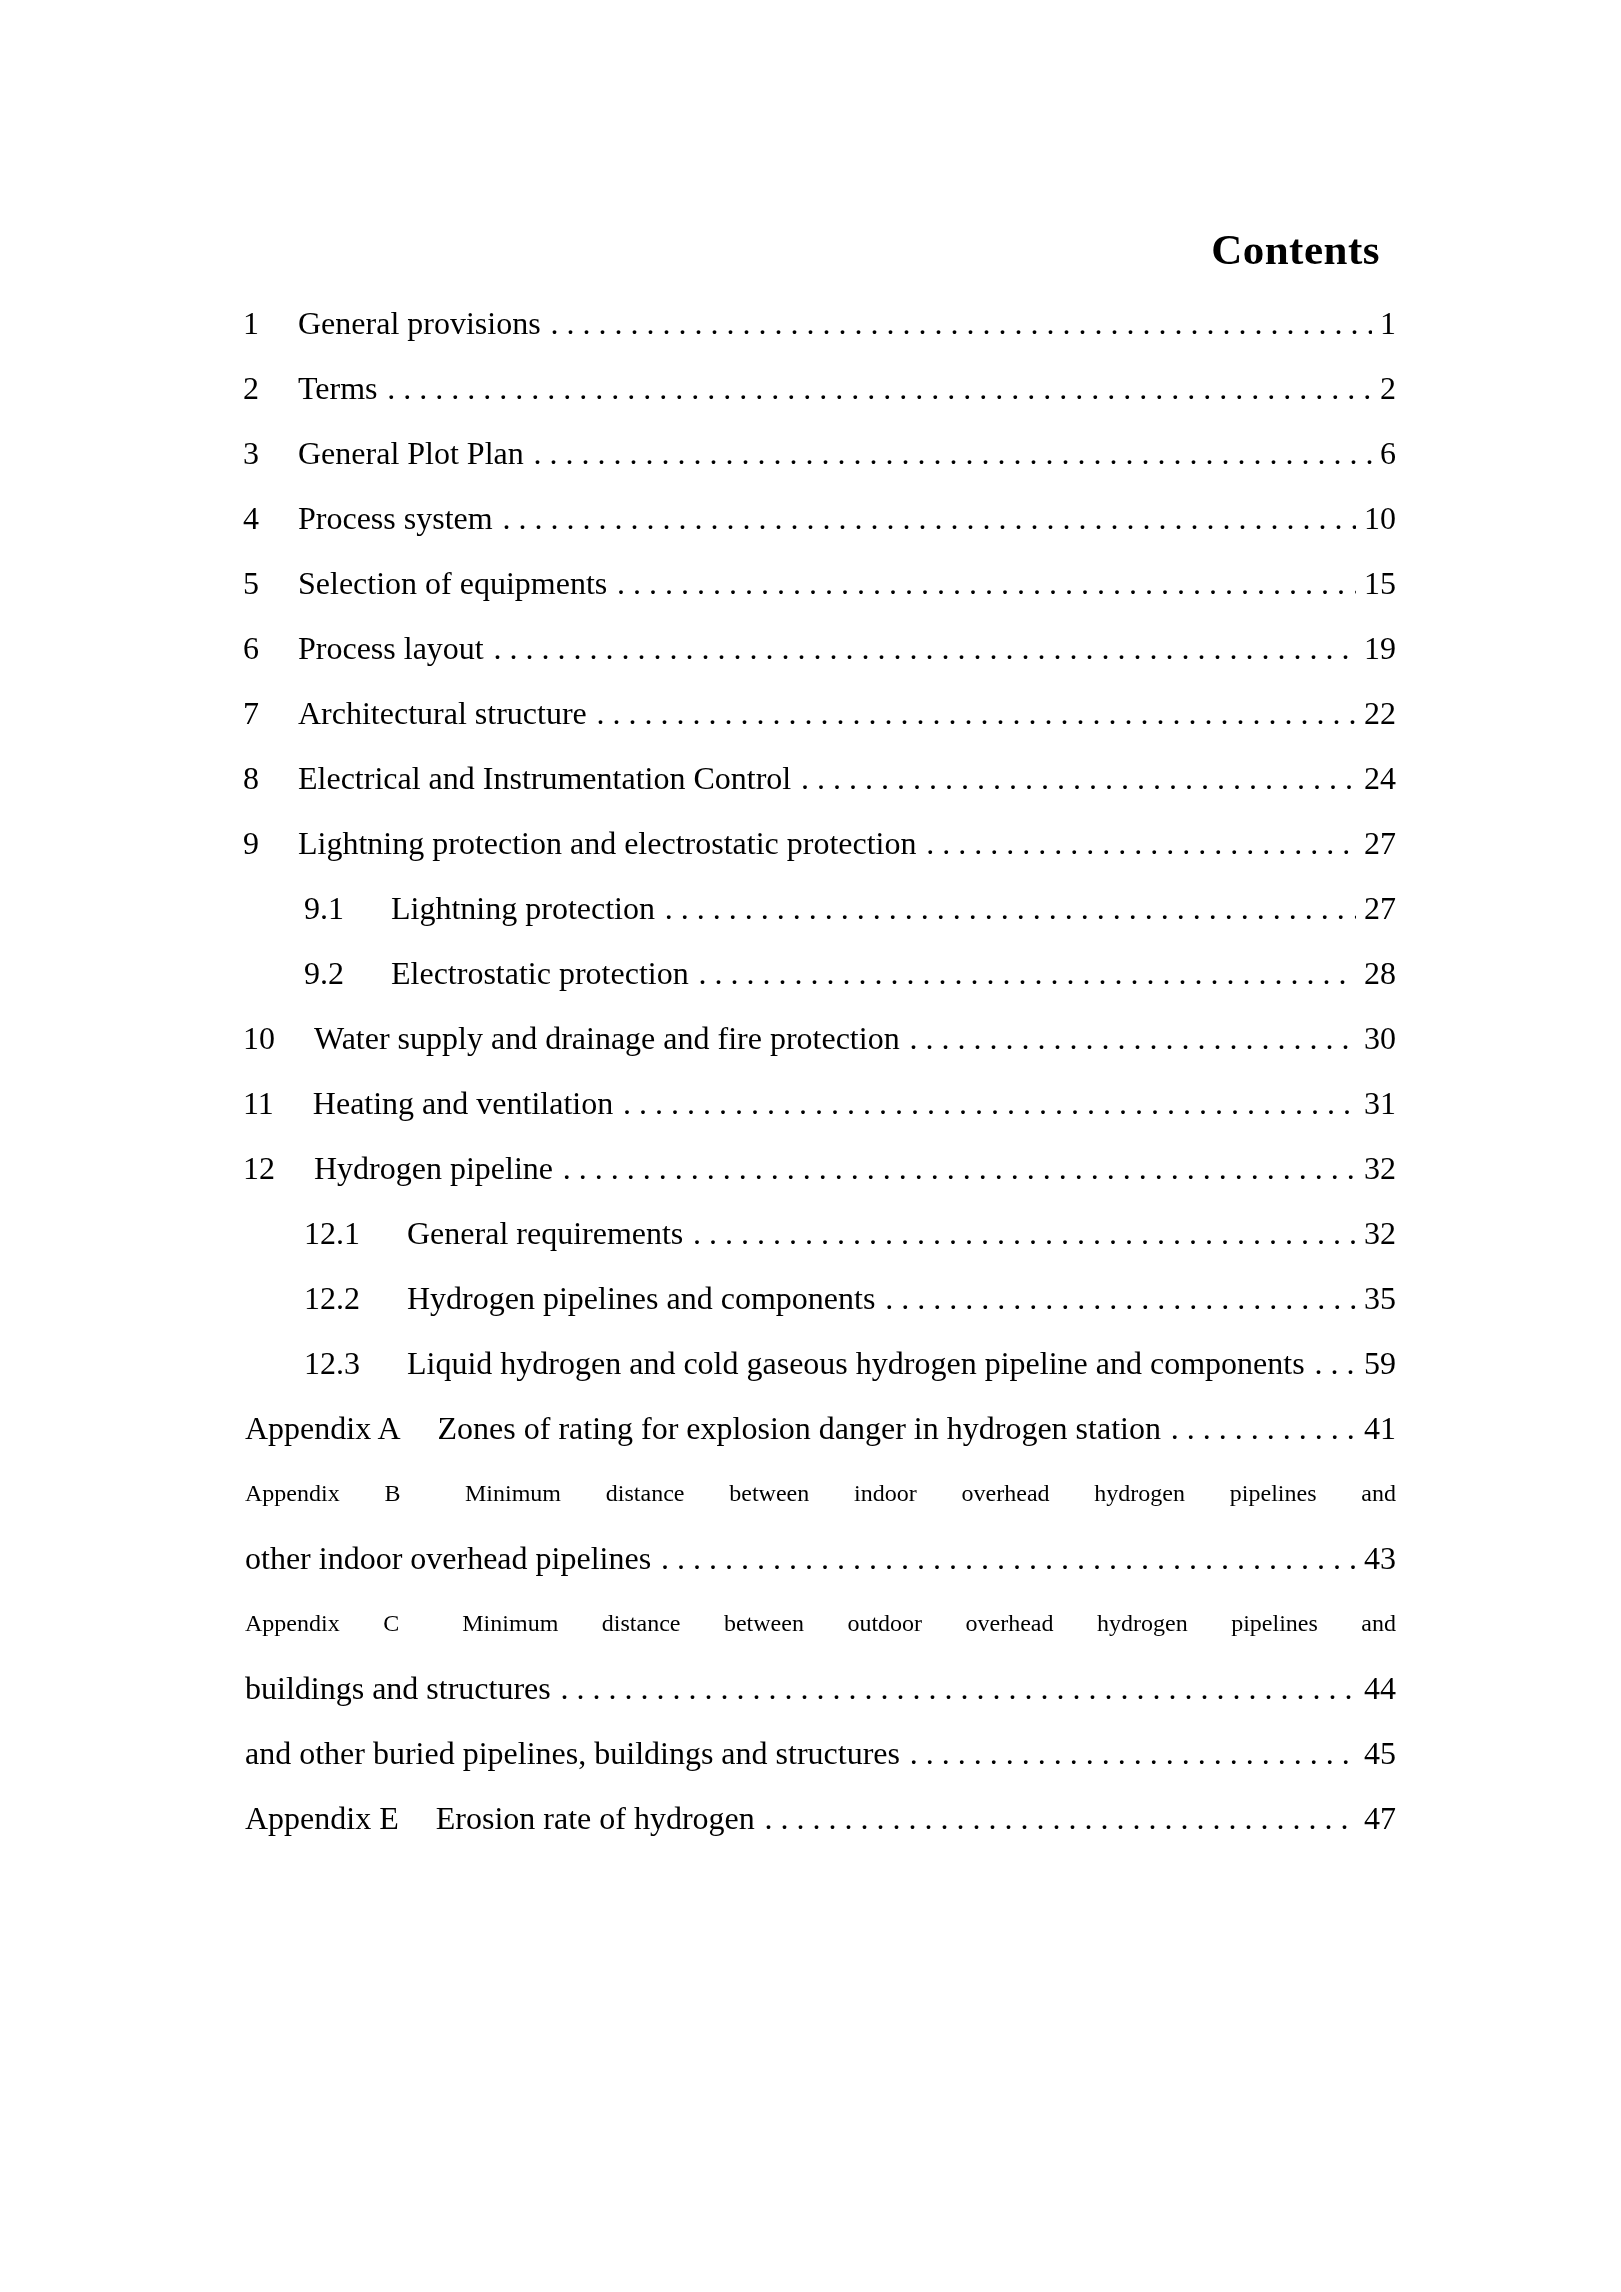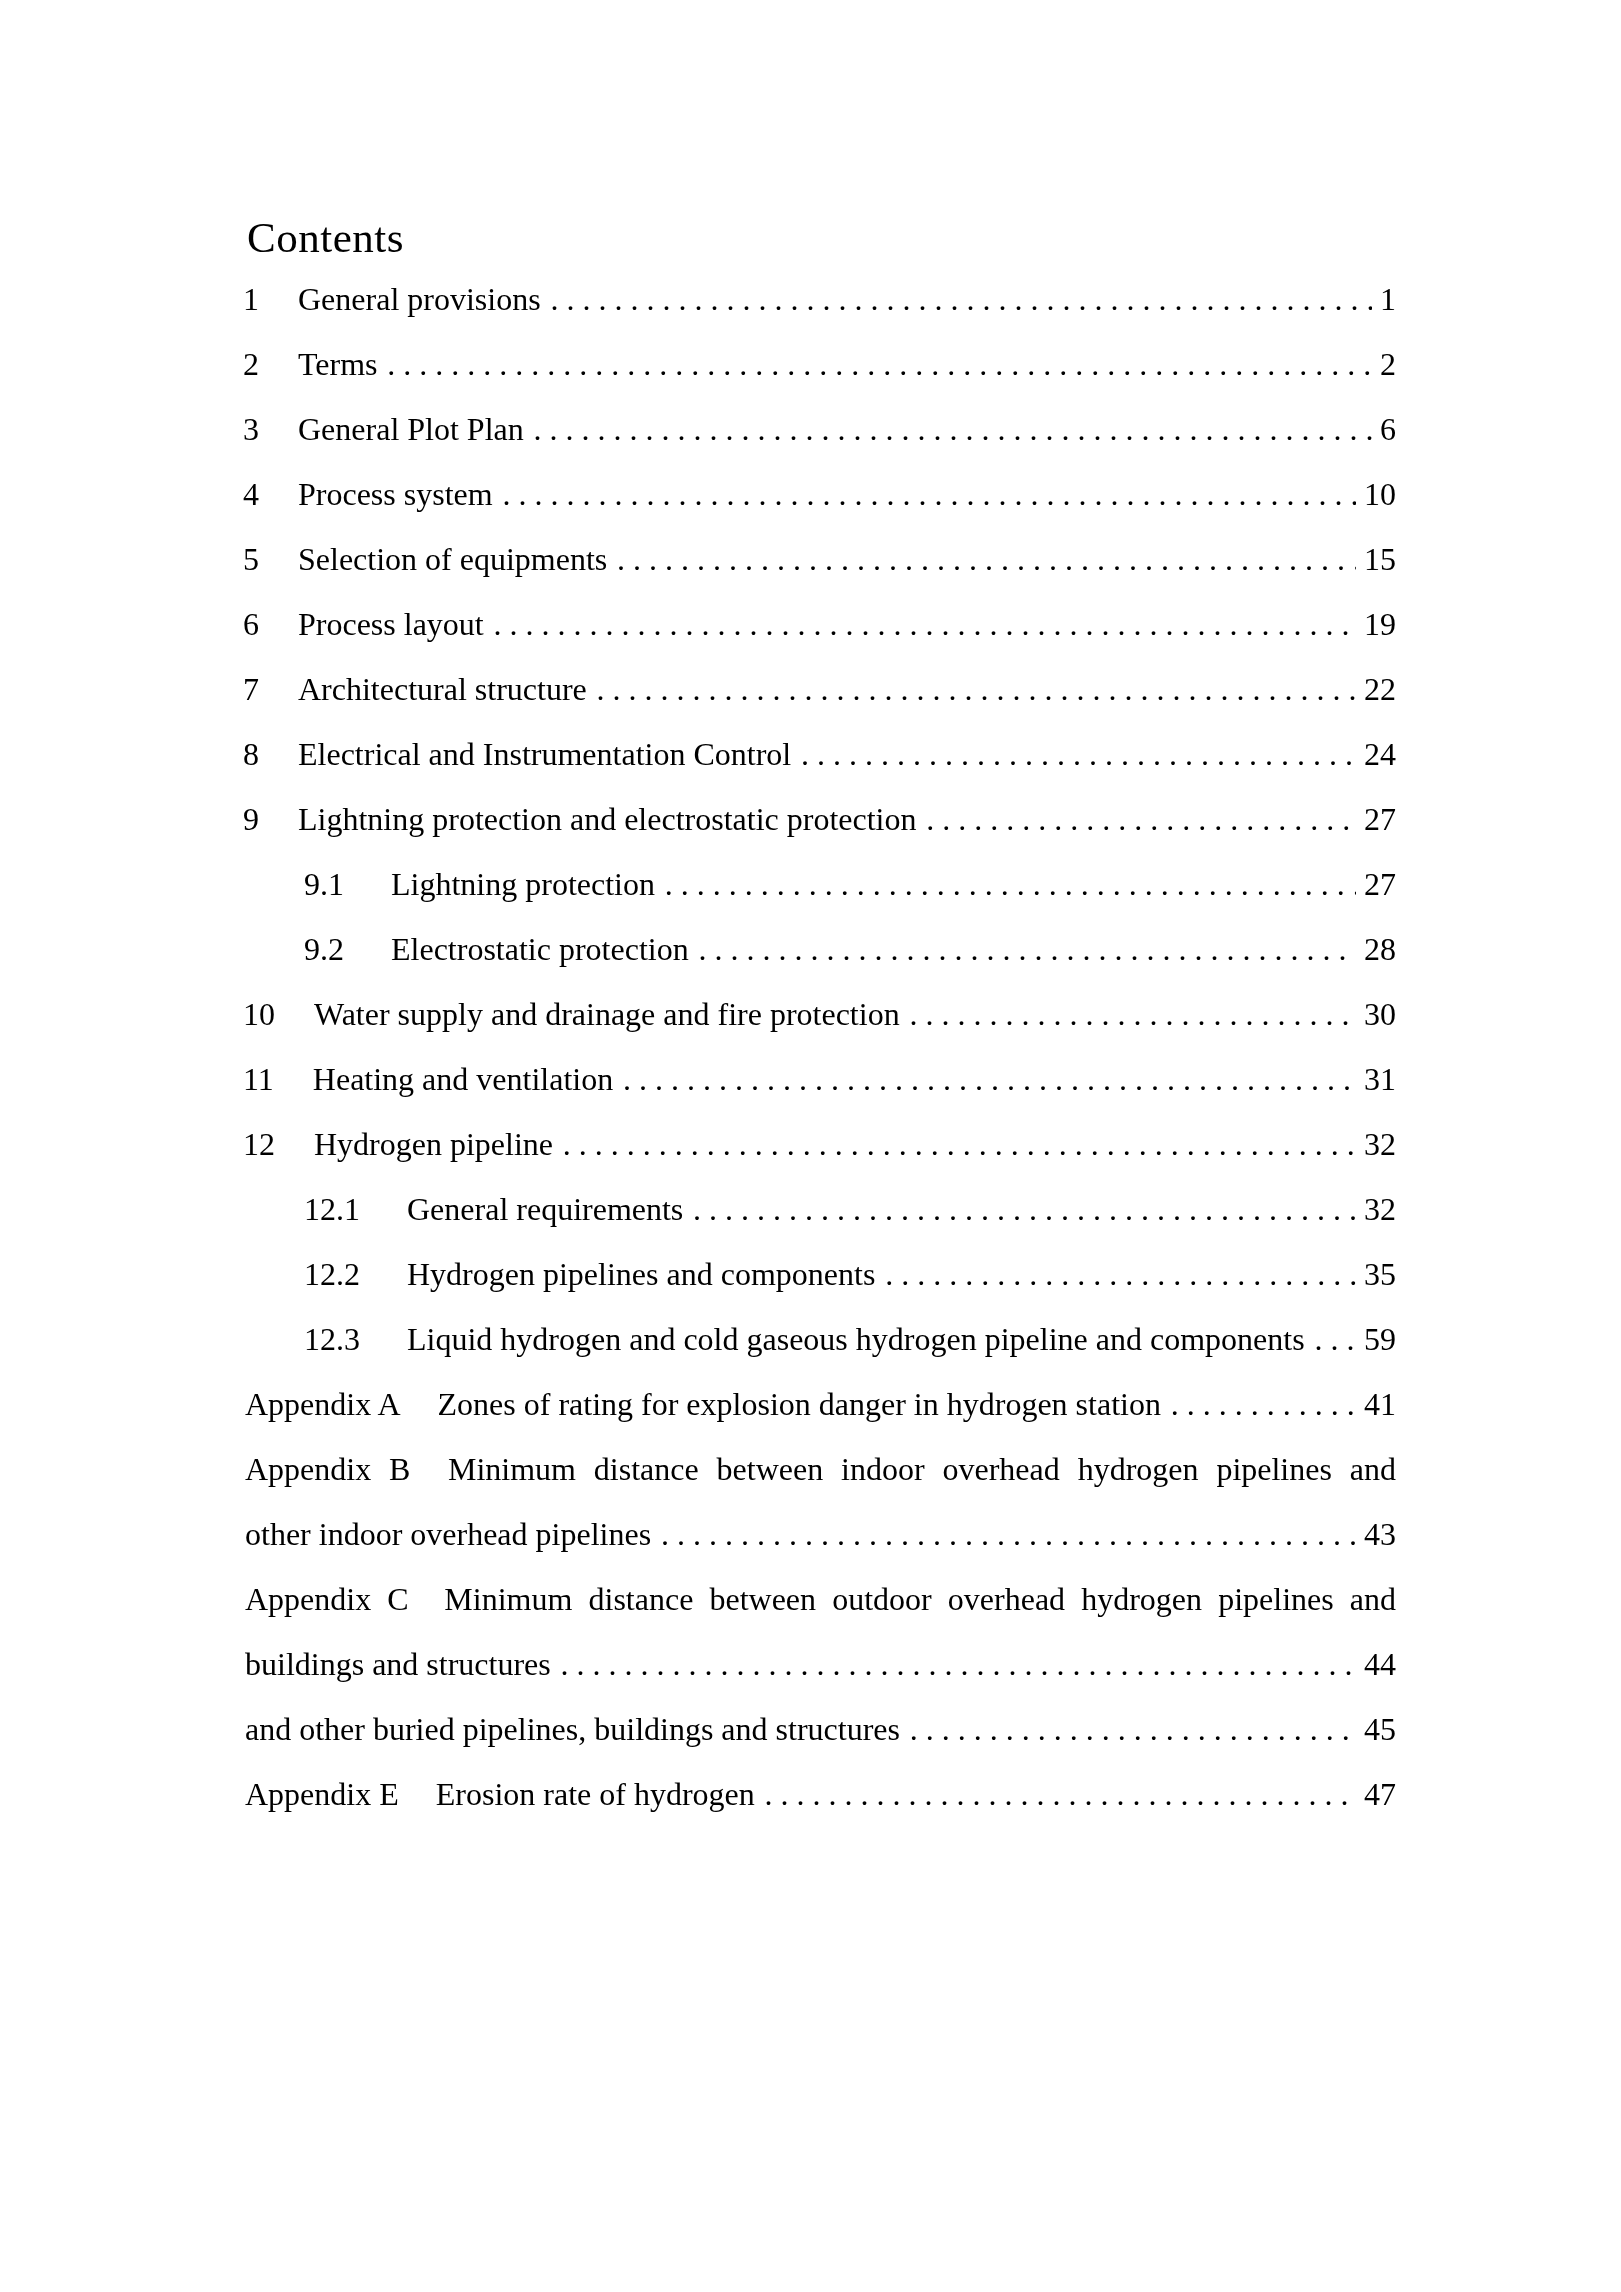--- a/index.html
+++ b/index.html
@@ -15,25 +15,25 @@
   }
   .page {
     box-sizing: border-box;
     width: 1621px;
     height: 2293px;
     padding: 208px 225px 0 243px;
     background: #ffffff;
     overflow: hidden;
   }
   .doc-title {
-    margin: 4px;
+    margin: 16px;
     font-size: 43px;
     line-height: 51px;
-    font-weight: normal;
-    text-align: left;
+    font-weight: bold;
+    text-align: right;
     letter-spacing: 0.5px;
   }
   .toc {
     margin-top: 0;
   }
   .row {
     display: flex;
     align-items: baseline;
     font-size: 32px;
     line-height: 65px;
@@ -73,21 +73,21 @@
   }
   .leader::after {
     content: ". . . . . . . . . . . . . . . . . . . . . . . . . . . . . . . . . . . . . . . . . . . . . . . . . . . . . . . . . . . . . . . . . . . . . . . . . . . . . . . . . . . . . . . . . . . . . . . . . . . . . . . .";
   }
   .page-num {
     flex: 0 0 auto;
     padding-left: 7.8px;
   }
   .jrow {
     display: block;
-    font-size: 32px;
+    font-size: 24px;
     line-height: 65px;
     text-align: justify;
     text-align-last: justify;
     white-space: normal;
     padding-left: 2px;
   }
   .jrow .app-label {
     margin-right: 19.6px;
   }
 </style>

